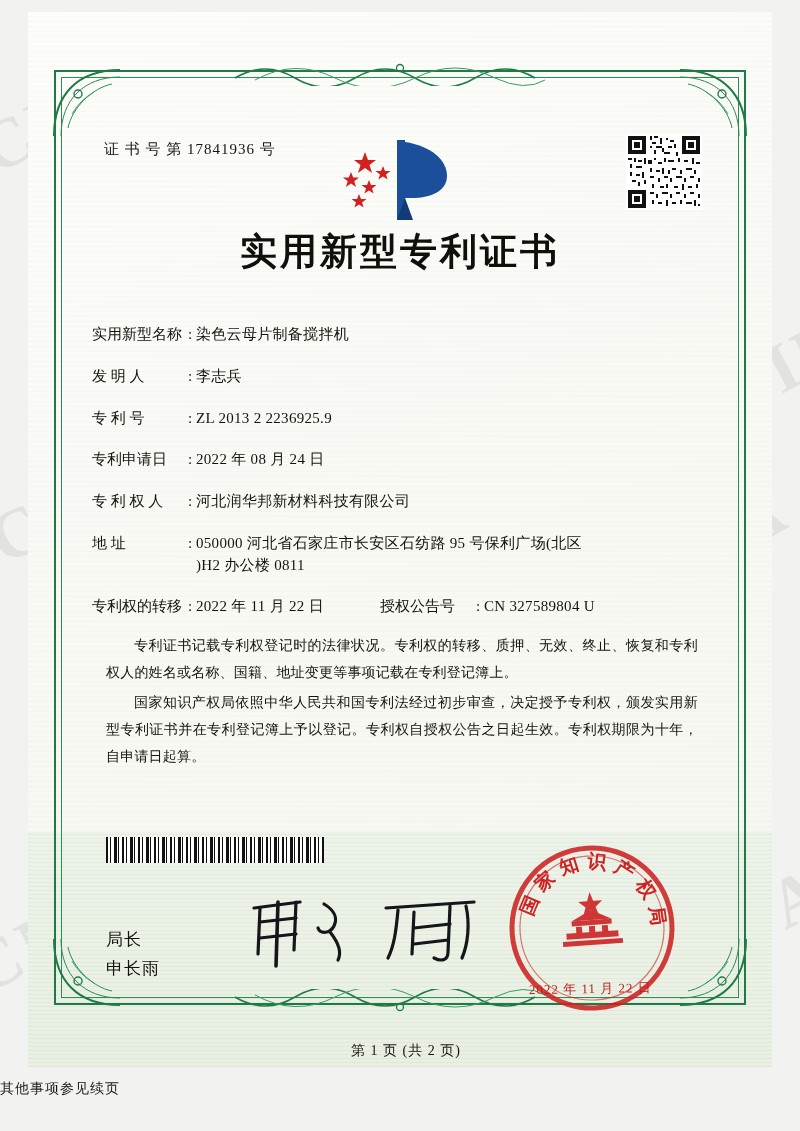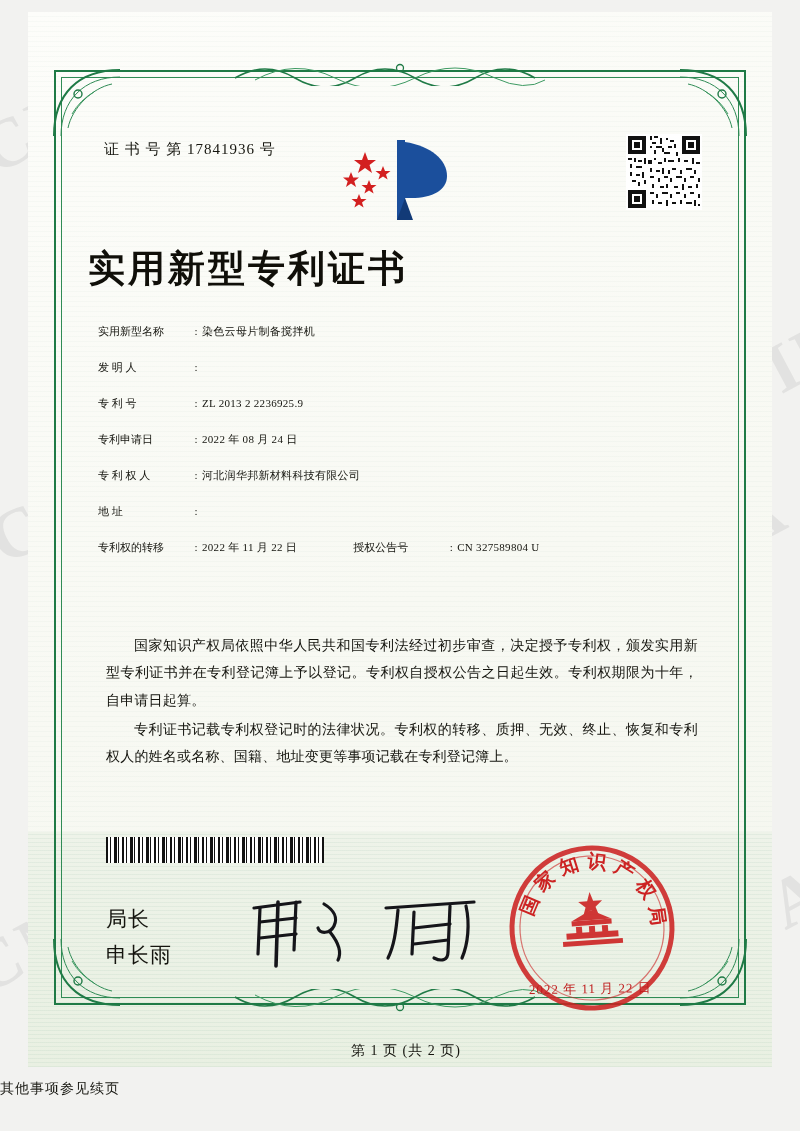--- a/index.html
+++ b/index.html
@@ -133,36 +133,36 @@
     position: absolute;
     right: 10px;
     top: 42px;
     width: 76px;
     height: 76px;
   }
 
   .title {
     position: absolute;
     left: 0; right: 0;
-    top: 152px;
-    text-align: left;
+    top: 135px;
+    text-align: center;
     font-family: "DejaVu Sans", sans-serif;
     font-weight: bold;
     font-size: 37px;
     letter-spacing: 3px;
     color: #100f09;
   }
 
   .fields {
     position: absolute;
-    left: 10px;
+    left: 4px;
     right: 10px;
     top: 232px;
     font-family: "Liberation Serif", serif;
-    font-size: 11px;
+    font-size: 15px;
     color: #14140e;
   }
   .frow {
     display: flex;
     align-items: flex-start;
     margin-bottom: 20px;
     line-height: 1.45;
   }
   .flabel {
     width: 92px;
@@ -205,23 +205,23 @@
     height: 26px;
     width: 218px;
     background: repeating-linear-gradient(90deg,
       #111 0 2px, #fff 2px 4px, #111 4px 5px, #fff 5px 8px,
       #111 8px 11px, #fff 11px 12px, #111 12px 13px, #fff 13px 16px);
   }
 
   .director {
     position: absolute;
     left: 18px;
-    top: 810px;
-    font-family: "Liberation Serif", serif;
-    font-size: 21px;
+    top: 834px;
+    font-family: "Liberation Serif", serif;
+    font-size: 17px;
     color: #14140e;
     line-height: 1.7;
     letter-spacing: 1px;
   }
 
   .signature {
     position: absolute;
     left: 150px;
     top: 796px;
     width: 260px;
@@ -463,20 +463,21 @@
 
       <div class="frow">
         <div class="flabel nospread">实用新型名称</div>
         <div class="fsep">:</div>
         <div class="fval">染色云母片制备搅拌机</div>
       </div>
 
       <div class="frow">
         <div class="flabel">发 明 人</div>
         <div class="fsep">:</div>
+        <div class="fval">李志兵</div>
       </div>
 
       <div class="frow">
         <div class="flabel">专 利 号</div>
         <div class="fsep">:</div>
         <div class="fval">ZL 2013 2 2236925.9</div>
       </div>
 
       <div class="frow">
         <div class="flabel nospread">专利申请日</div>
@@ -487,38 +488,40 @@
       <div class="frow">
         <div class="flabel">专 利 权 人</div>
         <div class="fsep">:</div>
         <div class="fval">河北润华邦新材料科技有限公司</div>
       </div>
 
       <div class="frow">
         <div class="flabel">地 址</div>
         <div class="fsep">:</div>
         <div class="fval">
+          <span class="ind">050000  河北省石家庄市长安区石纺路 95 号保利广场(北区</span>
+          <span class="ind">)H2 办公楼 0811</span>
         </div>
       </div>
 
       <div class="frow dual">
         <div class="flabel nospread">专利权的转移</div>
         <div class="fsep">:</div>
         <div class="fval">2022 年 11 月 22 日</div>
         <div class="grantno">
           <div class="flabel nospread">授权公告号</div>
           <div class="fsep">:</div>
           <div class="fval">CN 327589804 U</div>
         </div>
       </div>
     </div>
 
     <div class="para">
+      <p>专利证书记载专利权登记时的法律状况。专利权的转移、质押、无效、终止、恢复和专利权人的姓名或名称、国籍、地址变更等事项记载在专利登记簿上。</p>
       <p>国家知识产权局依照中华人民共和国专利法经过初步审查，决定授予专利权，颁发实用新型专利证书并在专利登记簿上予以登记。专利权自授权公告之日起生效。专利权期限为十年，自申请日起算。</p>
-      <p>专利证书记载专利权登记时的法律状况。专利权的转移、质押、无效、终止、恢复和专利权人的姓名或名称、国籍、地址变更等事项记载在专利登记簿上。</p>
     </div>
 
     <div class="barcode"></div>
 
     <div class="director">
       <div>局长</div>
       <div>申长雨</div>
     </div>
 
     <div class="signature">

